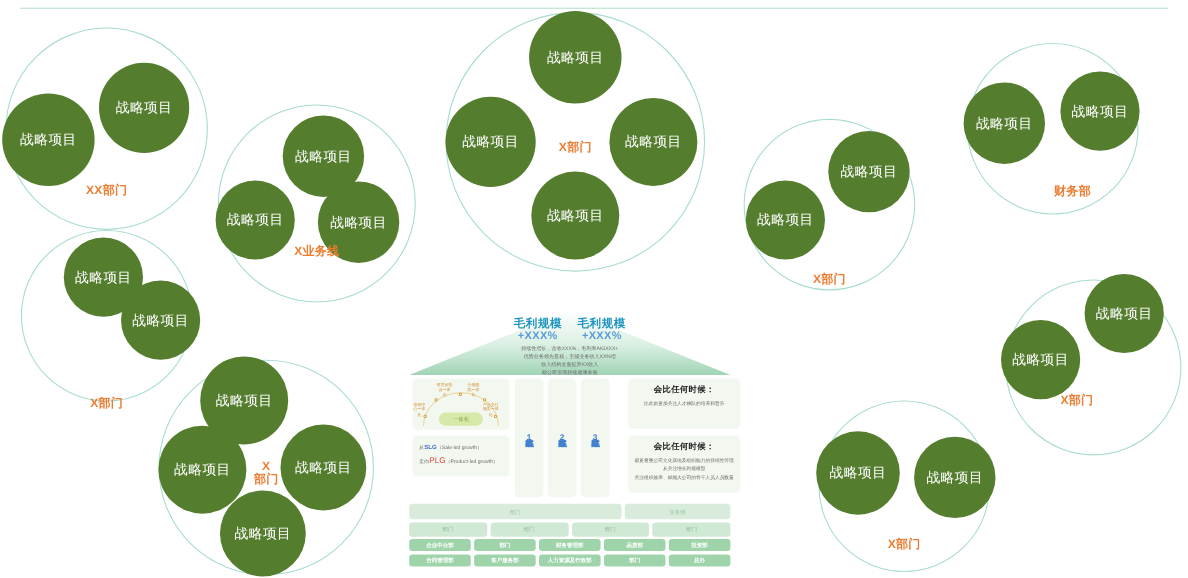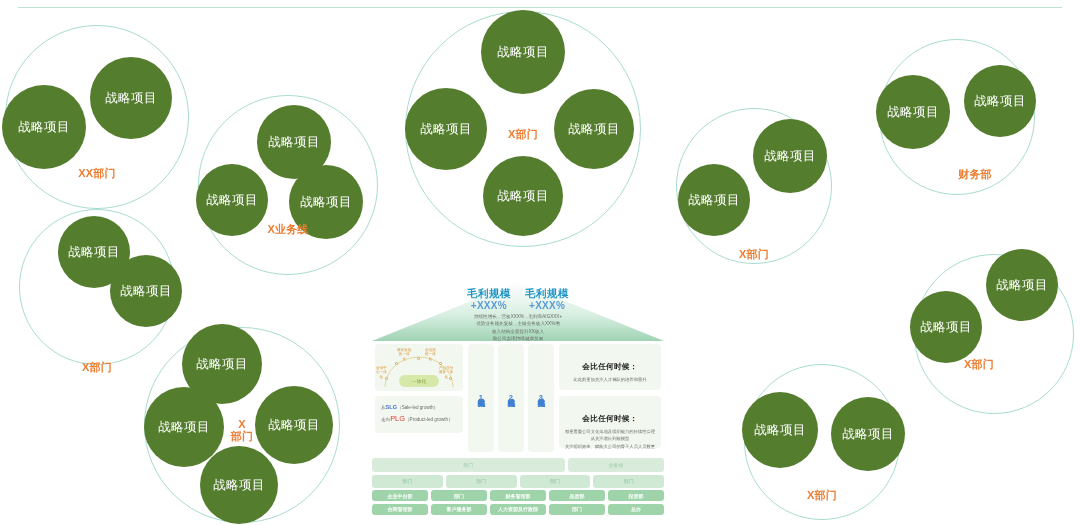--- a/index.html
+++ b/index.html
@@ -56,21 +56,21 @@
 
   .pillars{position:absolute;left:96px;top:0;width:86px;height:108px;display:flex;gap:4px;}
   .pillar{
     flex:1;background:#f2f8ef;border-radius:4px;
     display:flex;flex-direction:column;align-items:center;justify-content:center;
     color:#3f7fd0;font-size:7.5px;font-weight:bold;line-height:1.45;letter-spacing:.2px;
   }
   .pillar .pn{font-size:7.5px;}
 
   .rightcol{position:absolute;left:187px;top:0;width:102px;height:108px;}
-  .rbox{position:absolute;left:0;width:102px;background:#f2f8ef;border-radius:4px;box-sizing:border-box;padding:18px 5px 0 5px;text-align:center;}
+  .rbox{position:absolute;left:12px;width:102px;background:#f2f8ef;border-radius:4px;box-sizing:border-box;padding:5px 5px 0 5px;text-align:center;}
   .rbox.b1{top:0;height:46px;}
   .rbox.b2{top:52px;height:52px;}
   .rb-title{font-size:7.6px;font-weight:bold;color:#222;letter-spacing:.3px;margin-bottom:4px;white-space:nowrap;}
   .rb-line{font-size:4.3px;color:#6a6a6a;line-height:1.72;white-space:nowrap;}
 
   .base{position:absolute;left:0;top:176px;width:292px;}
   .brow{display:flex;gap:3px;margin-bottom:2.5px;}
   .bcell{
     flex:1;border-radius:3px;display:flex;align-items:center;justify-content:center;
     white-space:nowrap;box-sizing:border-box;

